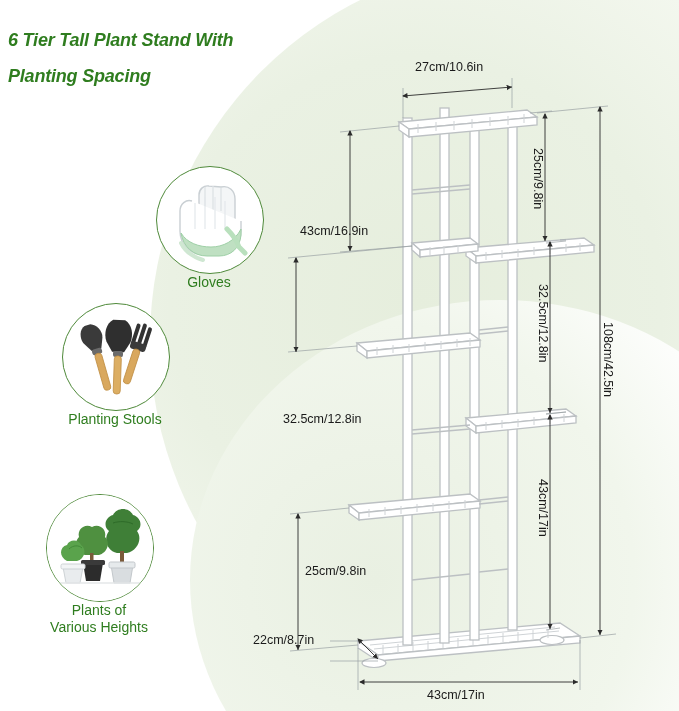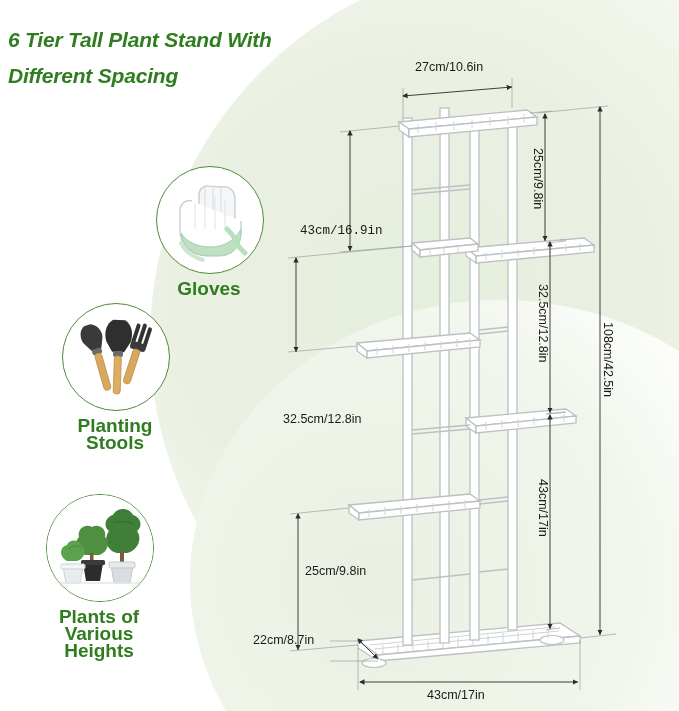--- a/index.html
+++ b/index.html
@@ -32,42 +32,41 @@
 
   
   .title{
     position:absolute;
     left:8px;top:22px;
     width:390px;
     z-index:5;
     color:#2f7d1f;
     font-weight:bold;
     font-style:italic;
-    font-size:21px;
+    font-size:18px;
     line-height:36px;
     letter-spacing:-0.2px;
   }
   .title .l2{display:block;}
 
   
   .feature{position:absolute;z-index:6;}
   .circle{
     width:106px;height:106px;border-radius:50%;
     border:1.6px solid #4f8a3a;
     background:#ffffff;
     position:relative;
     overflow:hidden;
   }
   .feat-label{
     text-align:center;
     color:#2f7d1f;
-    font-weight:bold;
-    font-size:19px;
+    font-weight:normal;
+    font-size:14px;
     line-height:17px;
-    margin-top:6px;
     width:132px;
     margin-left:-13px;
   }
 
   #feat-gloves{left:156px;top:166px;}
   #feat-tools{left:62px;top:303px;}
   #feat-plants{left:46px;top:494px;}
 
   
   .diagram{position:absolute;left:0;top:0;width:679px;height:711px;z-index:4;}
@@ -88,21 +87,21 @@
 </head>
 <body>
 
 <div id="stage">
 
   <div class="bg-blob"></div>
   <div class="bg-blob2"></div>
 
   <div class="title">
     <span>6 Tier Tall Plant Stand With</span>
-    <span class="l2">Different Spacing</span>
+    <span class="l2">Planting Spacing</span>
   </div>
 
   <div class="feature" id="feat-gloves">
     <div class="circle">
       <svg width="106" height="106" viewBox="0 0 106 106">
         <g transform="translate(4,6)">
 
           <path d="M60 14 C68 12 74 18 74 26 L74 50 C74 64 64 74 50 76 L40 77 C30 78 22 70 22 60 L22 44 C22 38 28 34 33 36 L38 38 L38 22 C38 16 43 12 48 13 Z" fill="#f4f6f7" stroke="#c9cfd3" stroke-width="1.4"></path>
 
           <path d="M44 14 L44 38 M52 13 L52 38 M60 15 L60 38" stroke="#dde2e5" stroke-width="1.3" fill="none"></path>
@@ -312,21 +311,21 @@
       <path class="extline" d="M378 661 L330 661"></path>
       <path class="dimline" marker-start="url(#arS)" marker-end="url(#ar)" d="M358 639 L378 659"></path>
 
       <path class="extline" d="M358 648 L358 690"></path>
       <path class="extline" d="M580 640 L580 690"></path>
       <path class="dimline" marker-start="url(#arS)" marker-end="url(#ar)" d="M360 682 L578 682"></path>
     </g>
   </svg>
 
   <div class="dim" style="left:415px;top:60px;">27cm/10.6in</div>
-  <div class="dim" style="left:300px;top:224px;font-family:Liberation Mono, monospace;">43cm/16.9in</div>
+  <div class="dim" style="left:300px;top:224px;">43cm/16.9in</div>
   <div class="dim" style="left:283px;top:412px;">32.5cm/12.8in</div>
   <div class="dim" style="left:305px;top:564px;">25cm/9.8in</div>
 
   <div class="dim vert" style="left:545px;top:148px;">25cm/9.8in</div>
   <div class="dim vert" style="left:550px;top:284px;">32.5cm/12.8in</div>
   <div class="dim vert" style="left:550px;top:479px;">43cm/17in</div>
   <div class="dim vert" style="left:615px;top:322px;">108cm/42.5in</div>
 
   <div class="dim" style="left:253px;top:633px;">22cm/8.7in</div>
   <div class="dim" style="left:427px;top:688px;">43cm/17in</div>

